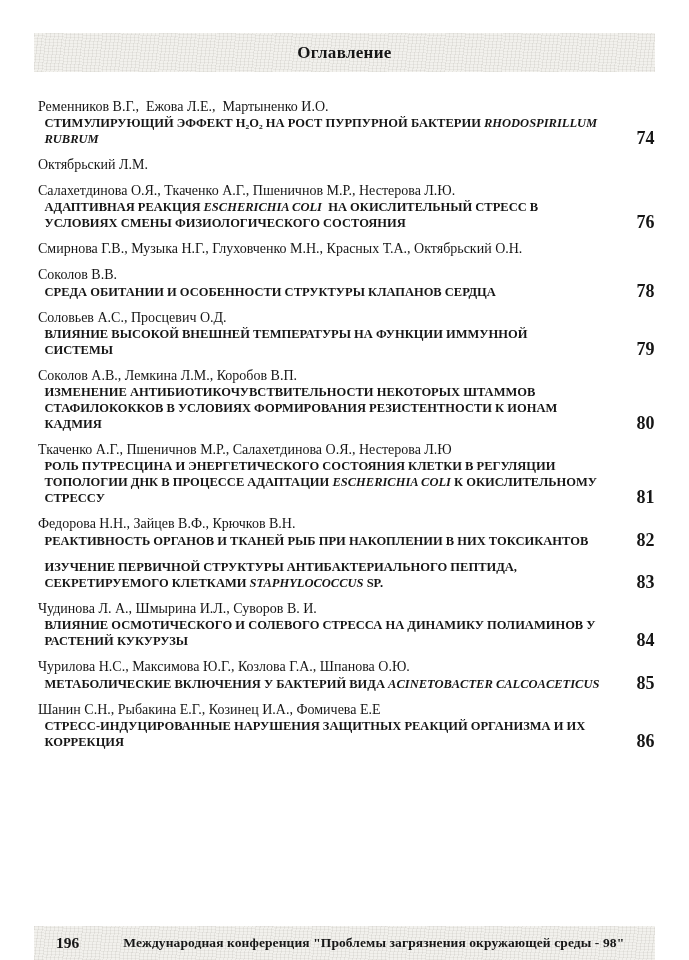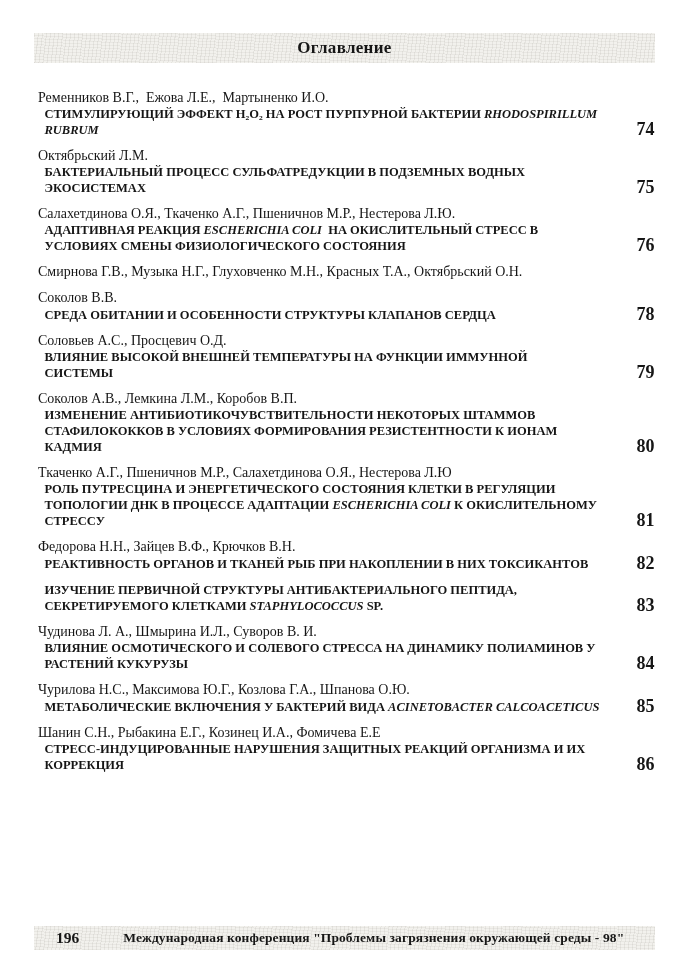--- a/index.html
+++ b/index.html
@@ -15,21 +15,21 @@
 
   .band {
     background:
       repeating-linear-gradient(97deg, rgba(115,110,100,0.10) 0 1px, rgba(0,0,0,0) 1px 4px),
       repeating-linear-gradient(3deg,  rgba(115,110,100,0.08) 0 1px, rgba(0,0,0,0) 1px 3px),
       linear-gradient(#f2f1ed, #f2f1ed);
   }
 
   .header-band {
     margin: 33px 34px 0 34px;
-    height: 30px;
+    height: 39px;
     display: flex; align-items: center; justify-content: center;
   }
   .header-title {
     font-weight: bold;
     font-size: 17px;
     letter-spacing: 0.3px;
   }
 
   .toc {
     margin: 27px 8px 0 38px;
@@ -55,21 +55,21 @@
     font-size: 18px;
     line-height: 16px;
     text-align: left;
     padding-left: 2px;
     padding-bottom: 1px;
   }
 
   .footer-band {
     position: absolute;
     left: 34px; right: 34px; top: 893px;
-    height: 24px;
+    height: 34px;
     display: flex; align-items: center;
   }
   .footer-page-number {
     font-weight: bold;
     font-size: 15.5px;
     margin-left: 22px;
   }
   .footer-conference {
     font-weight: bold;
     font-size: 13.5px;
@@ -91,25 +91,20 @@
       <div class="entry-authors">Ременников В.Г.,  Ежова Л.Е.,  Мартыненко И.О.</div>
       <div class="title-row">
         <div class="entry-title"><span>СТИМУЛИРУЮЩИЙ ЭФФЕКТ H₂O₂ НА РОСТ ПУРПУРНОЙ БАКТЕРИИ </span><i>RHODOSPIRILLUM
 RUBRUM</i></div>
         <div class="entry-page">74</div>
       </div>
     </div>
 
     <div class="entry">
       <div class="entry-authors">Октябрьский Л.М.</div>
-      <div class="title-row">
-        <div class="entry-title"><span>БАКТЕРИАЛЬНЫЙ ПРОЦЕСС СУЛЬФАТРЕДУКЦИИ В ПОДЗЕМНЫХ ВОДНЫХ
-ЭКОСИСТЕМАХ</span></div>
-        <div class="entry-page">75</div>
-      </div>
     </div>
 
     <div class="entry">
       <div class="entry-authors">Салахетдинова О.Я., Ткаченко А.Г., Пшеничнов М.Р., Нестерова Л.Ю.</div>
       <div class="title-row">
         <div class="entry-title"><span>АДАПТИВНАЯ РЕАКЦИЯ </span><i>ESCHERICHIA COLI</i><span>  НА ОКИСЛИТЕЛЬНЫЙ СТРЕСС В
 УСЛОВИЯХ СМЕНЫ ФИЗИОЛОГИЧЕСКОГО СОСТОЯНИЯ</span></div>
         <div class="entry-page">76</div>
       </div>
     </div>

